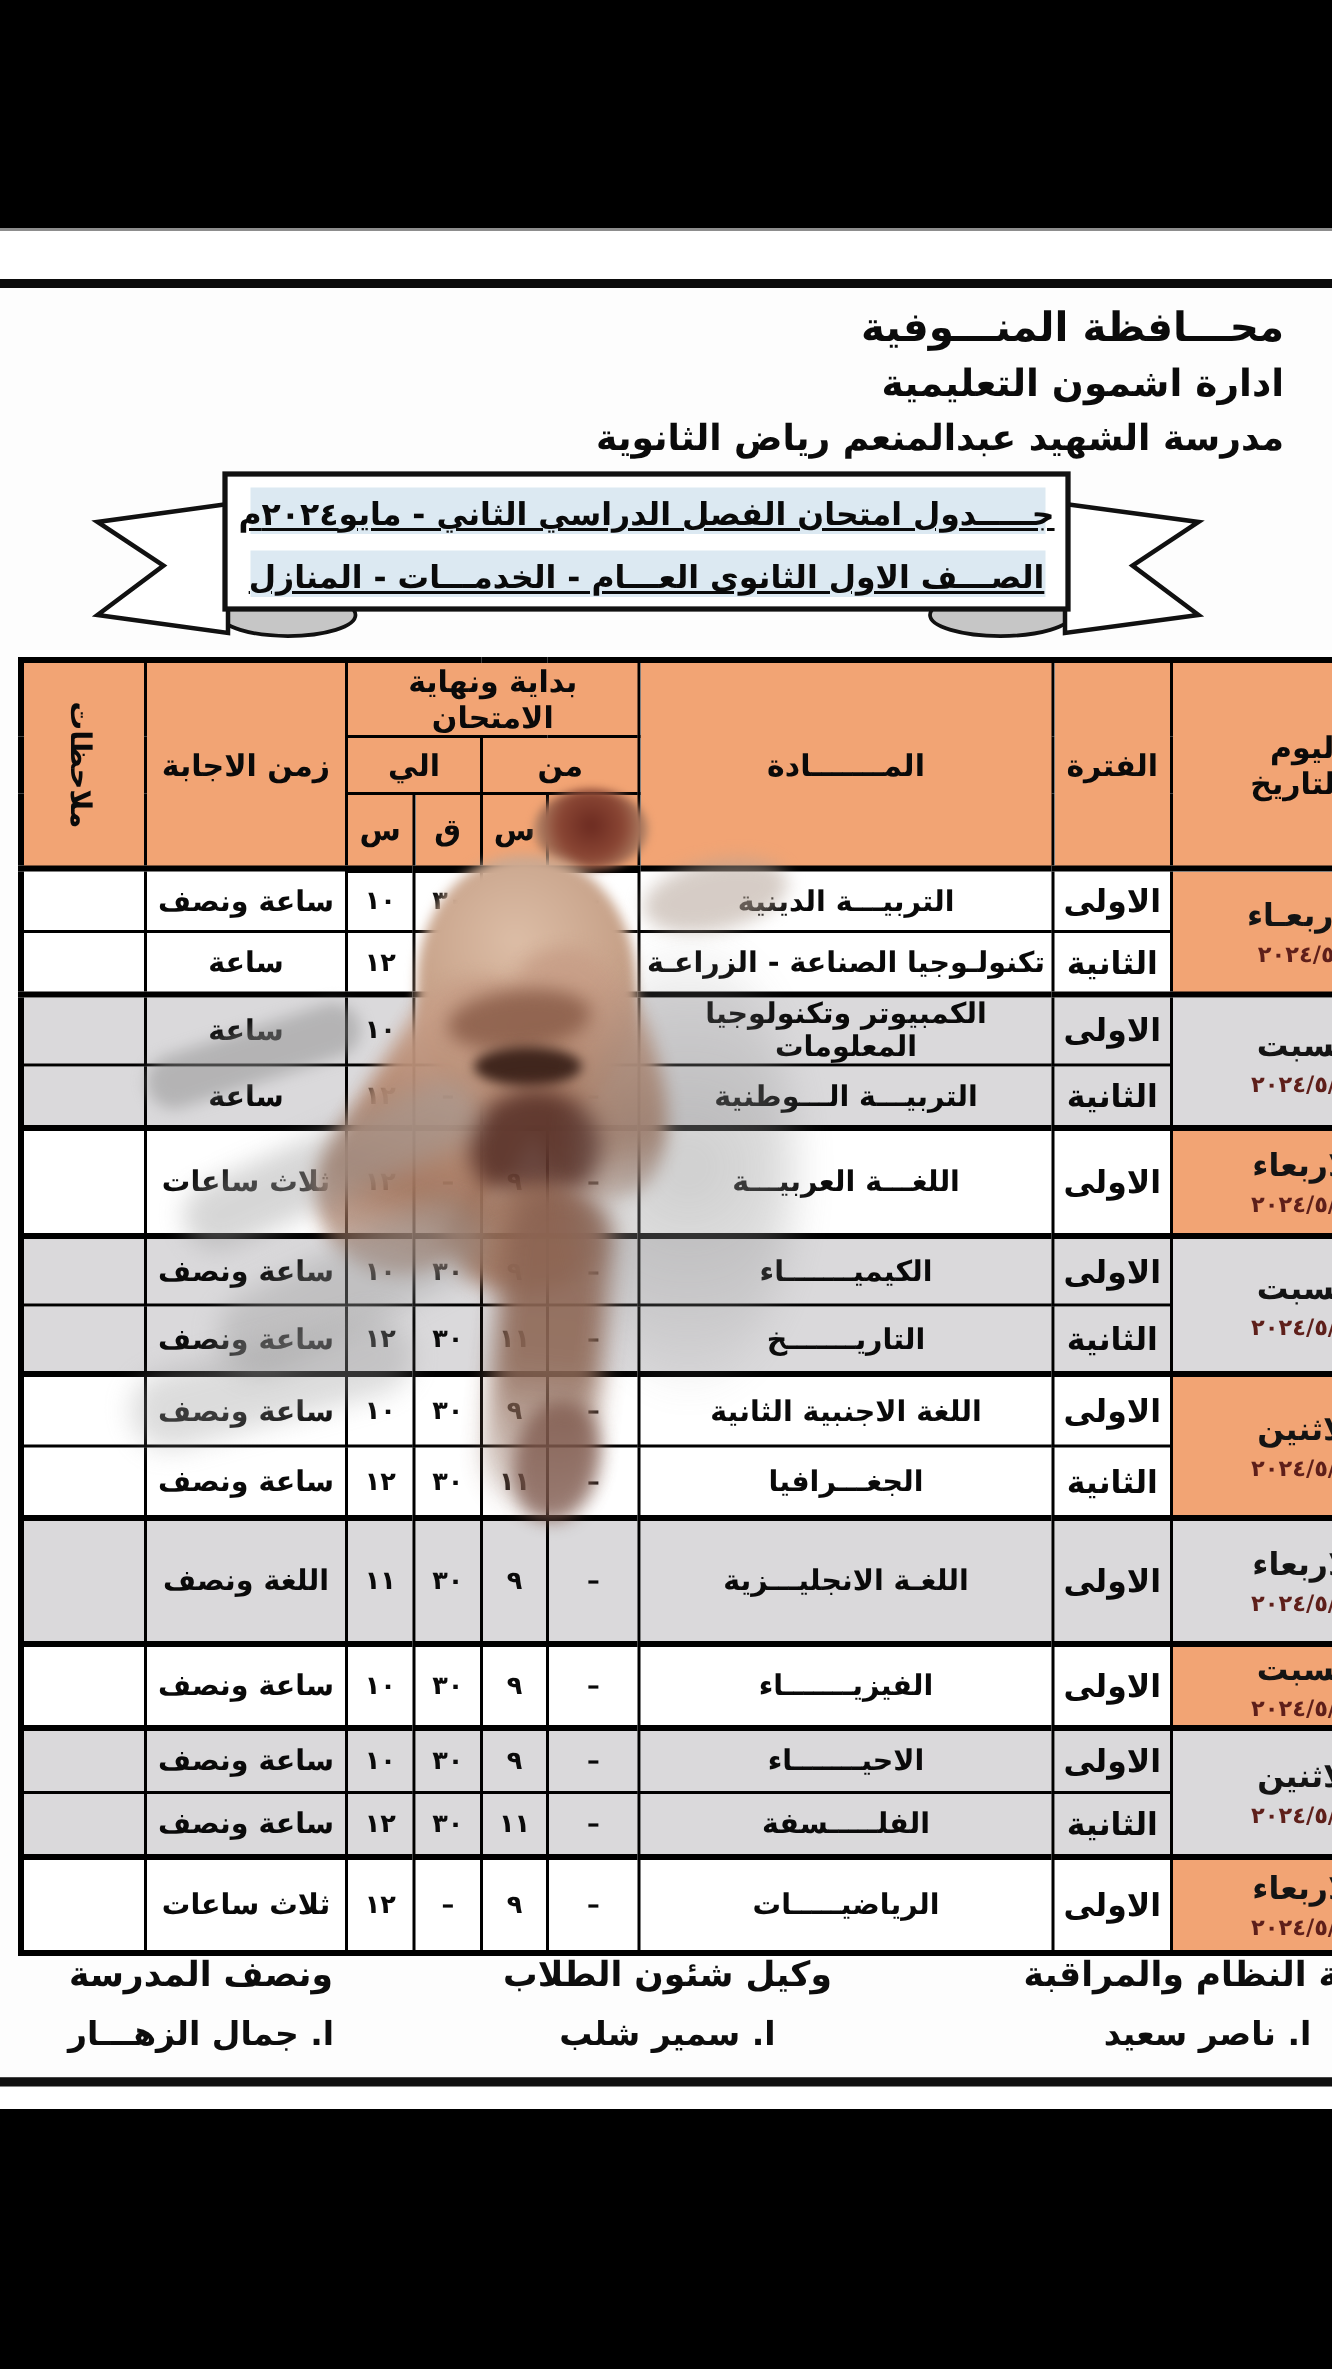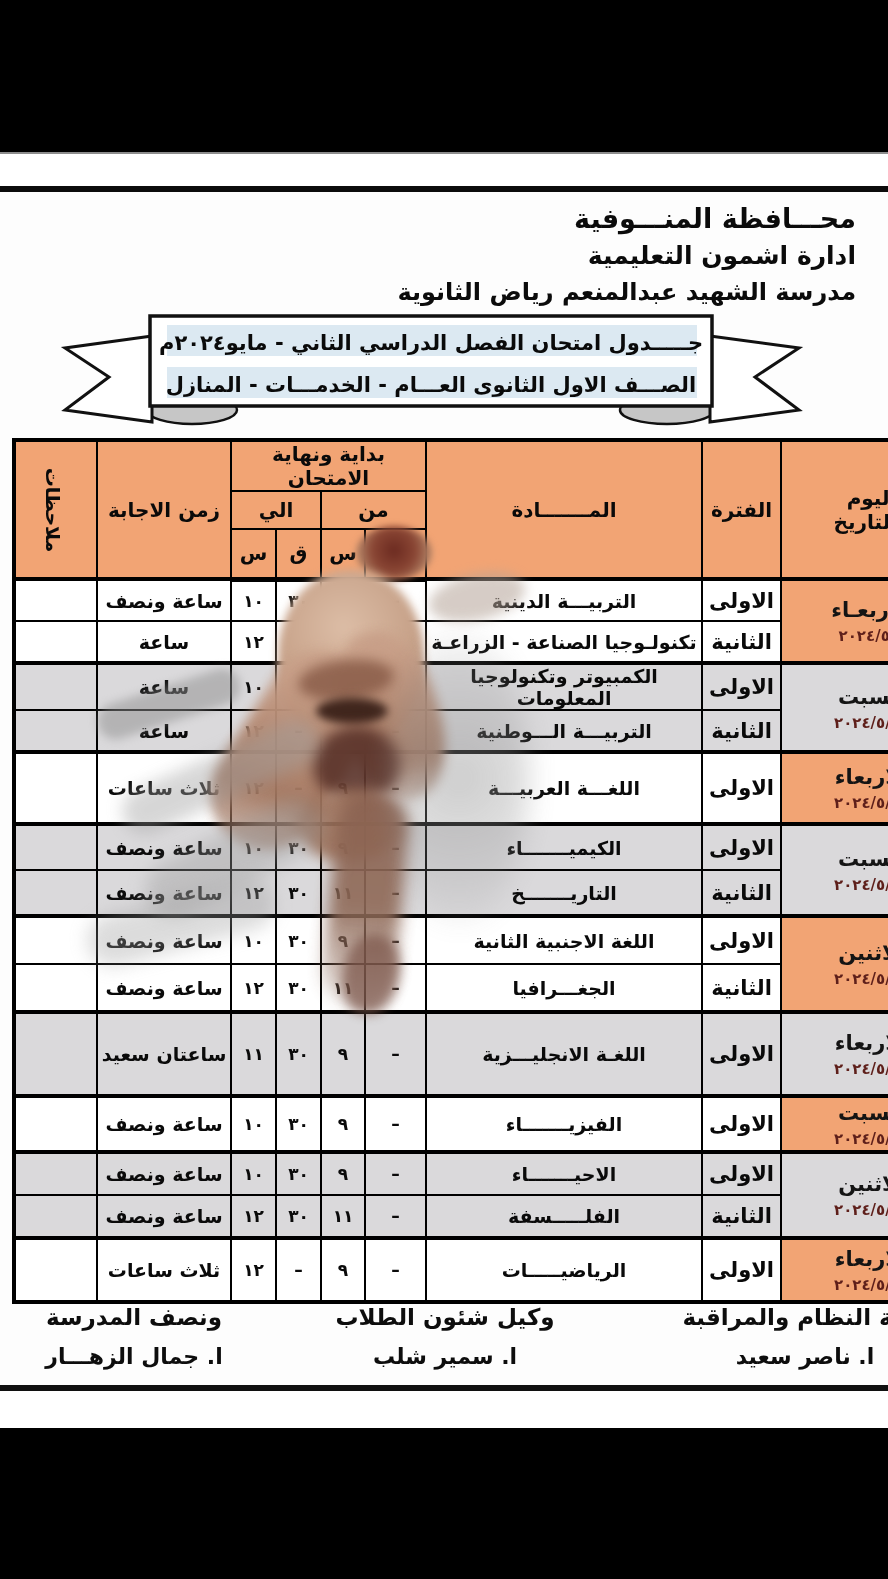--- a/index.html
+++ b/index.html
@@ -1,36 +1,36 @@
 <!DOCTYPE html>
 <html lang="ar"><head>
 <meta charset="utf-8">
 <style>
   html,body{margin:0;padding:0;background:#000;}
-  #screen{position:relative;width:888px;height:1579px;background:#000;overflow:hidden;
+  #screen{position:relative;width:888px;height:1406px;background:#000;overflow:hidden;
           font-family:"DejaVu Sans",sans-serif;}
   
   .strip{position:absolute;left:0;width:888px;background:#fff;}
   #strip-top{top:152px;height:34px;border-top:2px solid #8d8d8d;}
   #rule-top{position:absolute;left:0;top:186px;width:888px;height:6px;background:#0c0c0c;}
   #paper{position:absolute;left:0;top:192px;width:888px;height:1193px;background:#fdfdfd;}
   #rule-bottom{position:absolute;left:0;top:1385px;width:888px;height:6px;background:#101010;}
   #strip-bottom{top:1391px;height:37px;}
 
   
   #org{position:absolute;top:8px;right:32px;direction:rtl;text-align:right;color:#0b0b0b;}
   #org div{font-weight:bold;line-height:37px;}
   #org .l1{font-size:27px;}
   #org .l2{font-size:25px;}
   #org .l3{font-size:24px;}
 
   
   #banner-svg{position:absolute;left:55px;top:118px;}
   .banner-line{position:absolute;left:151px;width:560px;text-align:center;direction:rtl;
-               font-weight:bold;font-size:21px;color:#0a0a0a;}
+               font-weight:bold;font-size:21px;color:#0a0a0a;text-decoration:underline;}
   #banner-line1{top:139px;}
   #banner-line2{top:181px;}
 
   
   #sched{position:absolute;left:12px;top:246px;width:949px;border-collapse:collapse;
          direction:rtl;table-layout:fixed;color:#0a0a0a;}
   #sched td,#sched th{border:2px solid #000;padding:0;text-align:center;vertical-align:middle;
          overflow:hidden;}
   #sched{border:4px solid #000;}
   #sched th{background:#f2a474;font-weight:bold;}
@@ -238,21 +238,21 @@
           <td class="day-cell">
             <div class="day-name">الاربعاء</div>
             <div class="day-date">٢٠٢٤/٥/٢٢</div>
           </td>
           <td class="period-cell">الاولى</td>
           <td class="subject-cell">اللغـة الانجليـــزية</td>
           <td class="num-cell">–</td>
           <td class="num-cell">٩</td>
           <td class="num-cell">٣٠</td>
           <td class="num-cell">١١</td>
-          <td class="duration-cell">ساعتان سعيد</td>
+          <td class="duration-cell">اللغة ونصف</td>
           <td></td>
         </tr>
         <tr class="grp" style="height:56px">
           <td class="day-cell">
             <div class="day-name">السبت</div>
             <div class="day-date">٢٠٢٤/٥/٢٥</div>
           </td>
           <td class="period-cell">الاولى</td>
           <td class="subject-cell">الفيزيـــــــاء</td>
           <td class="num-cell">–</td>

